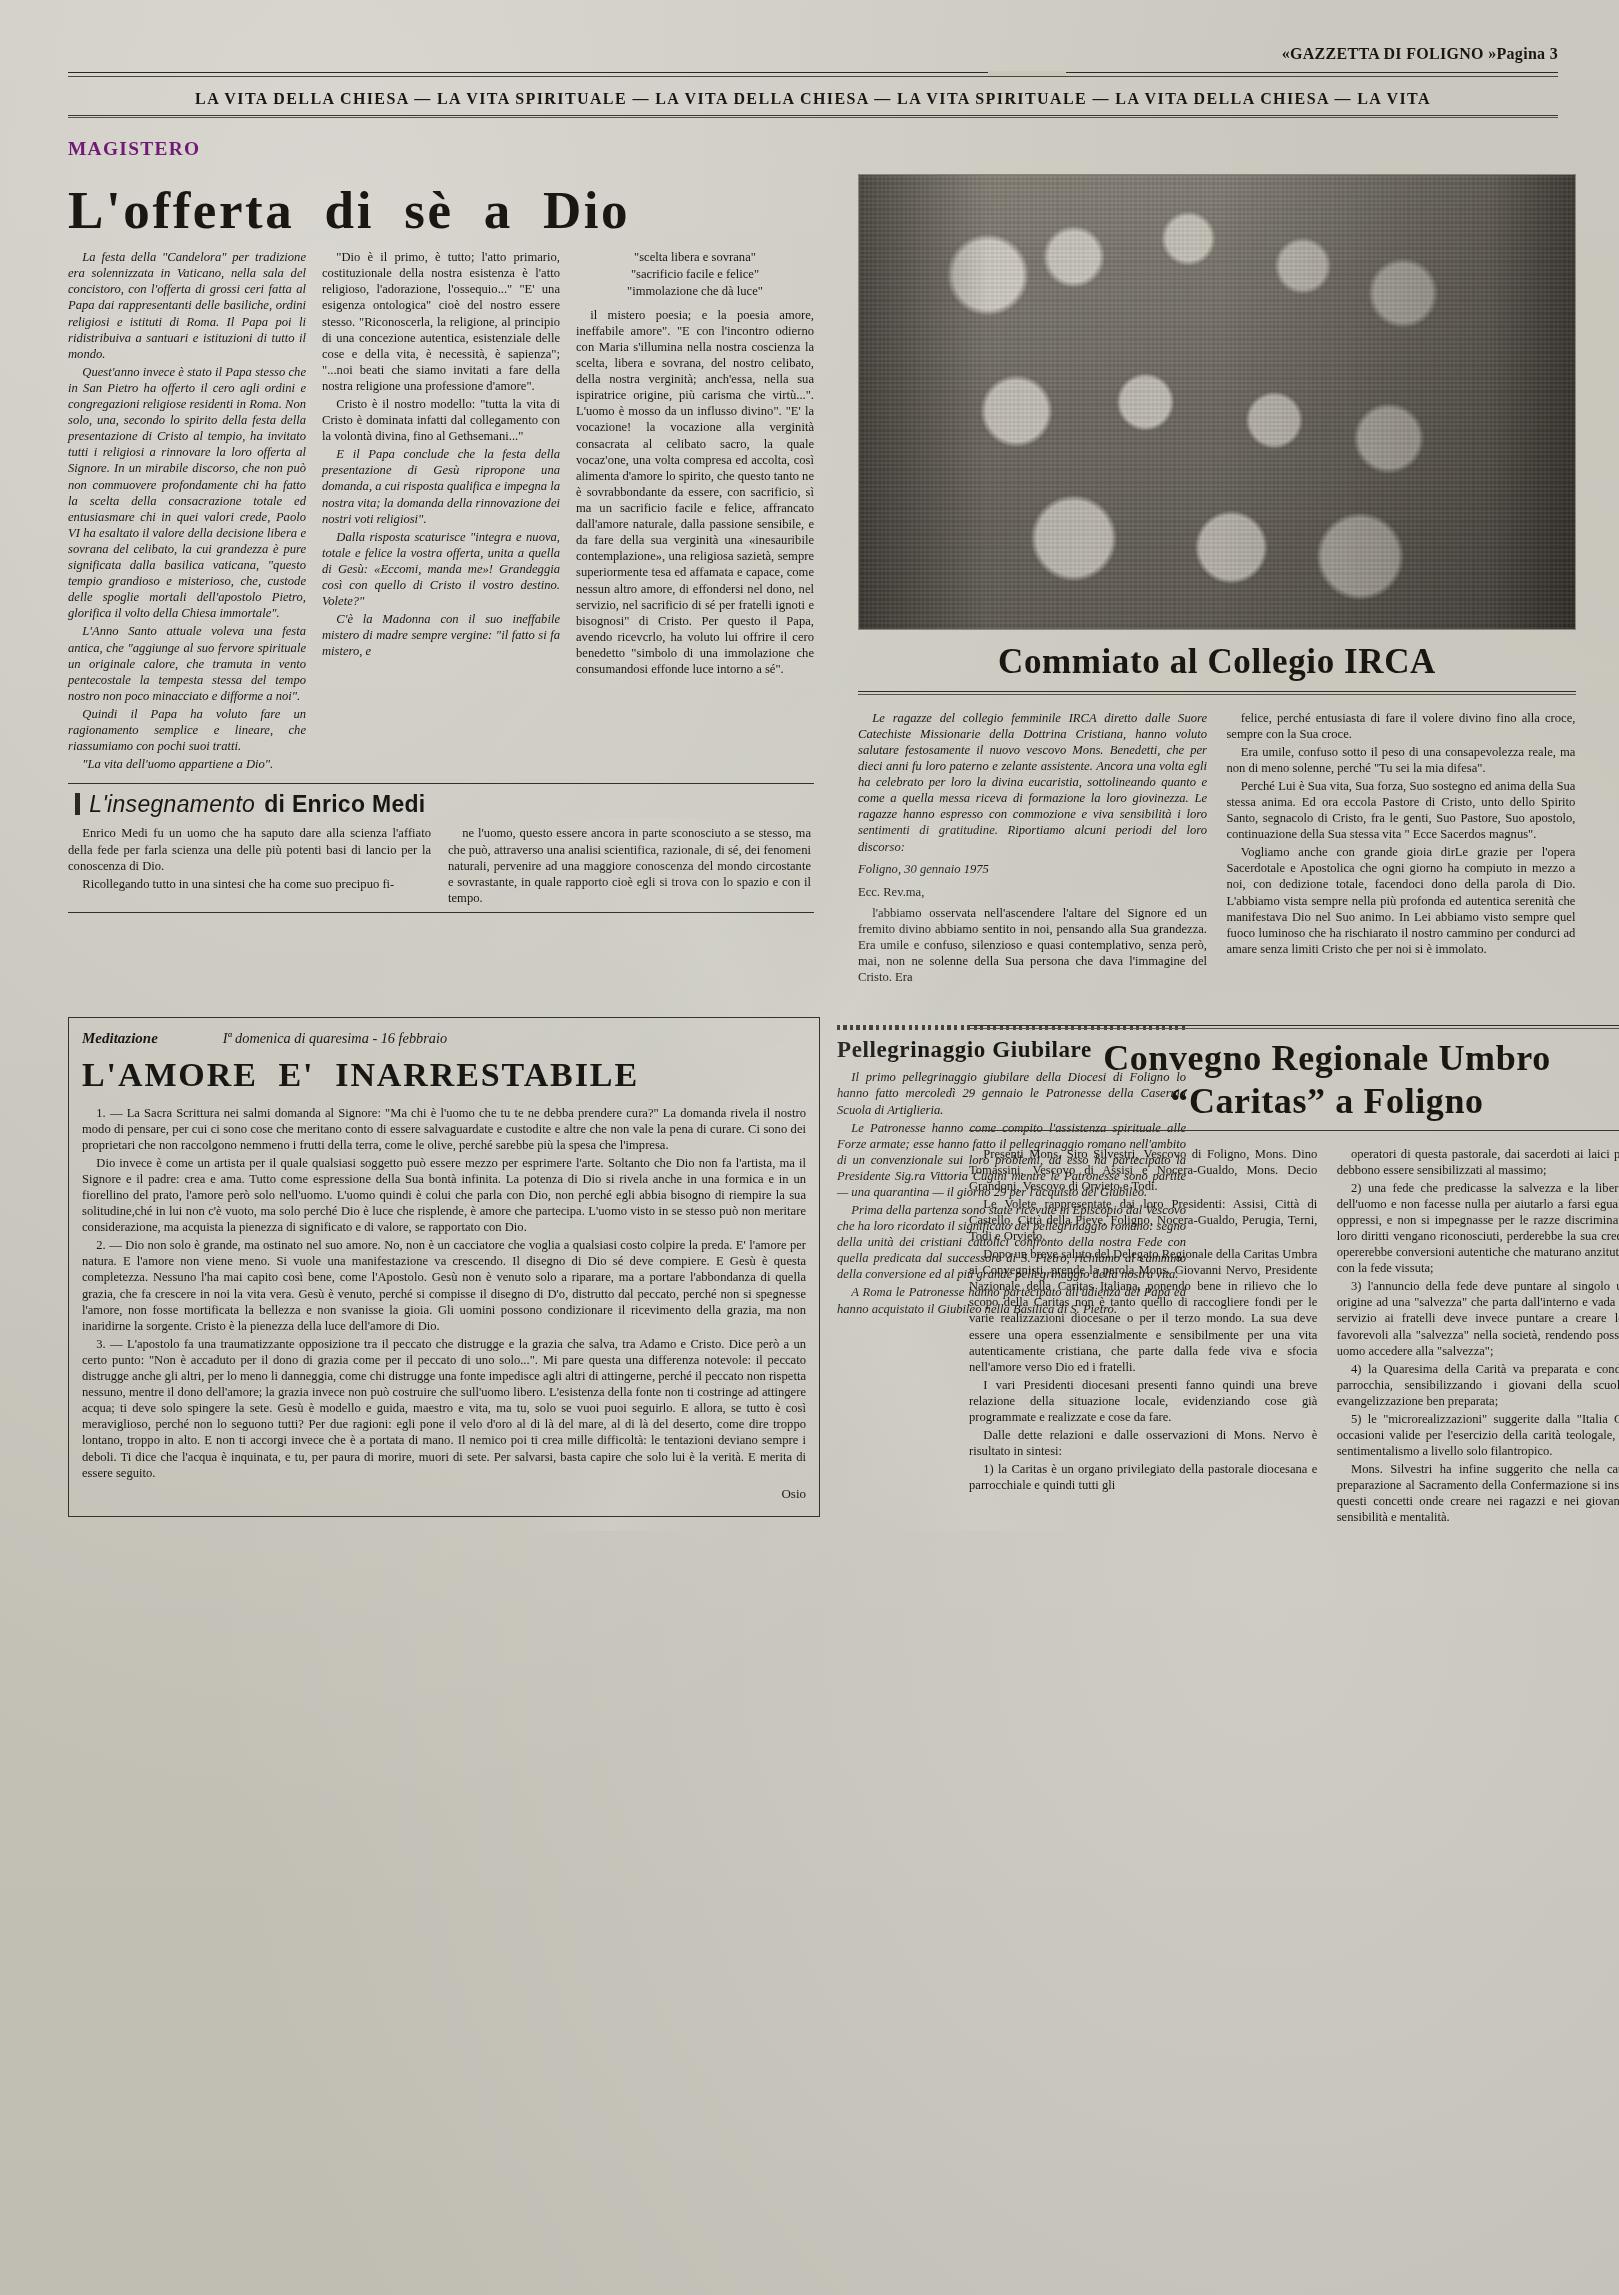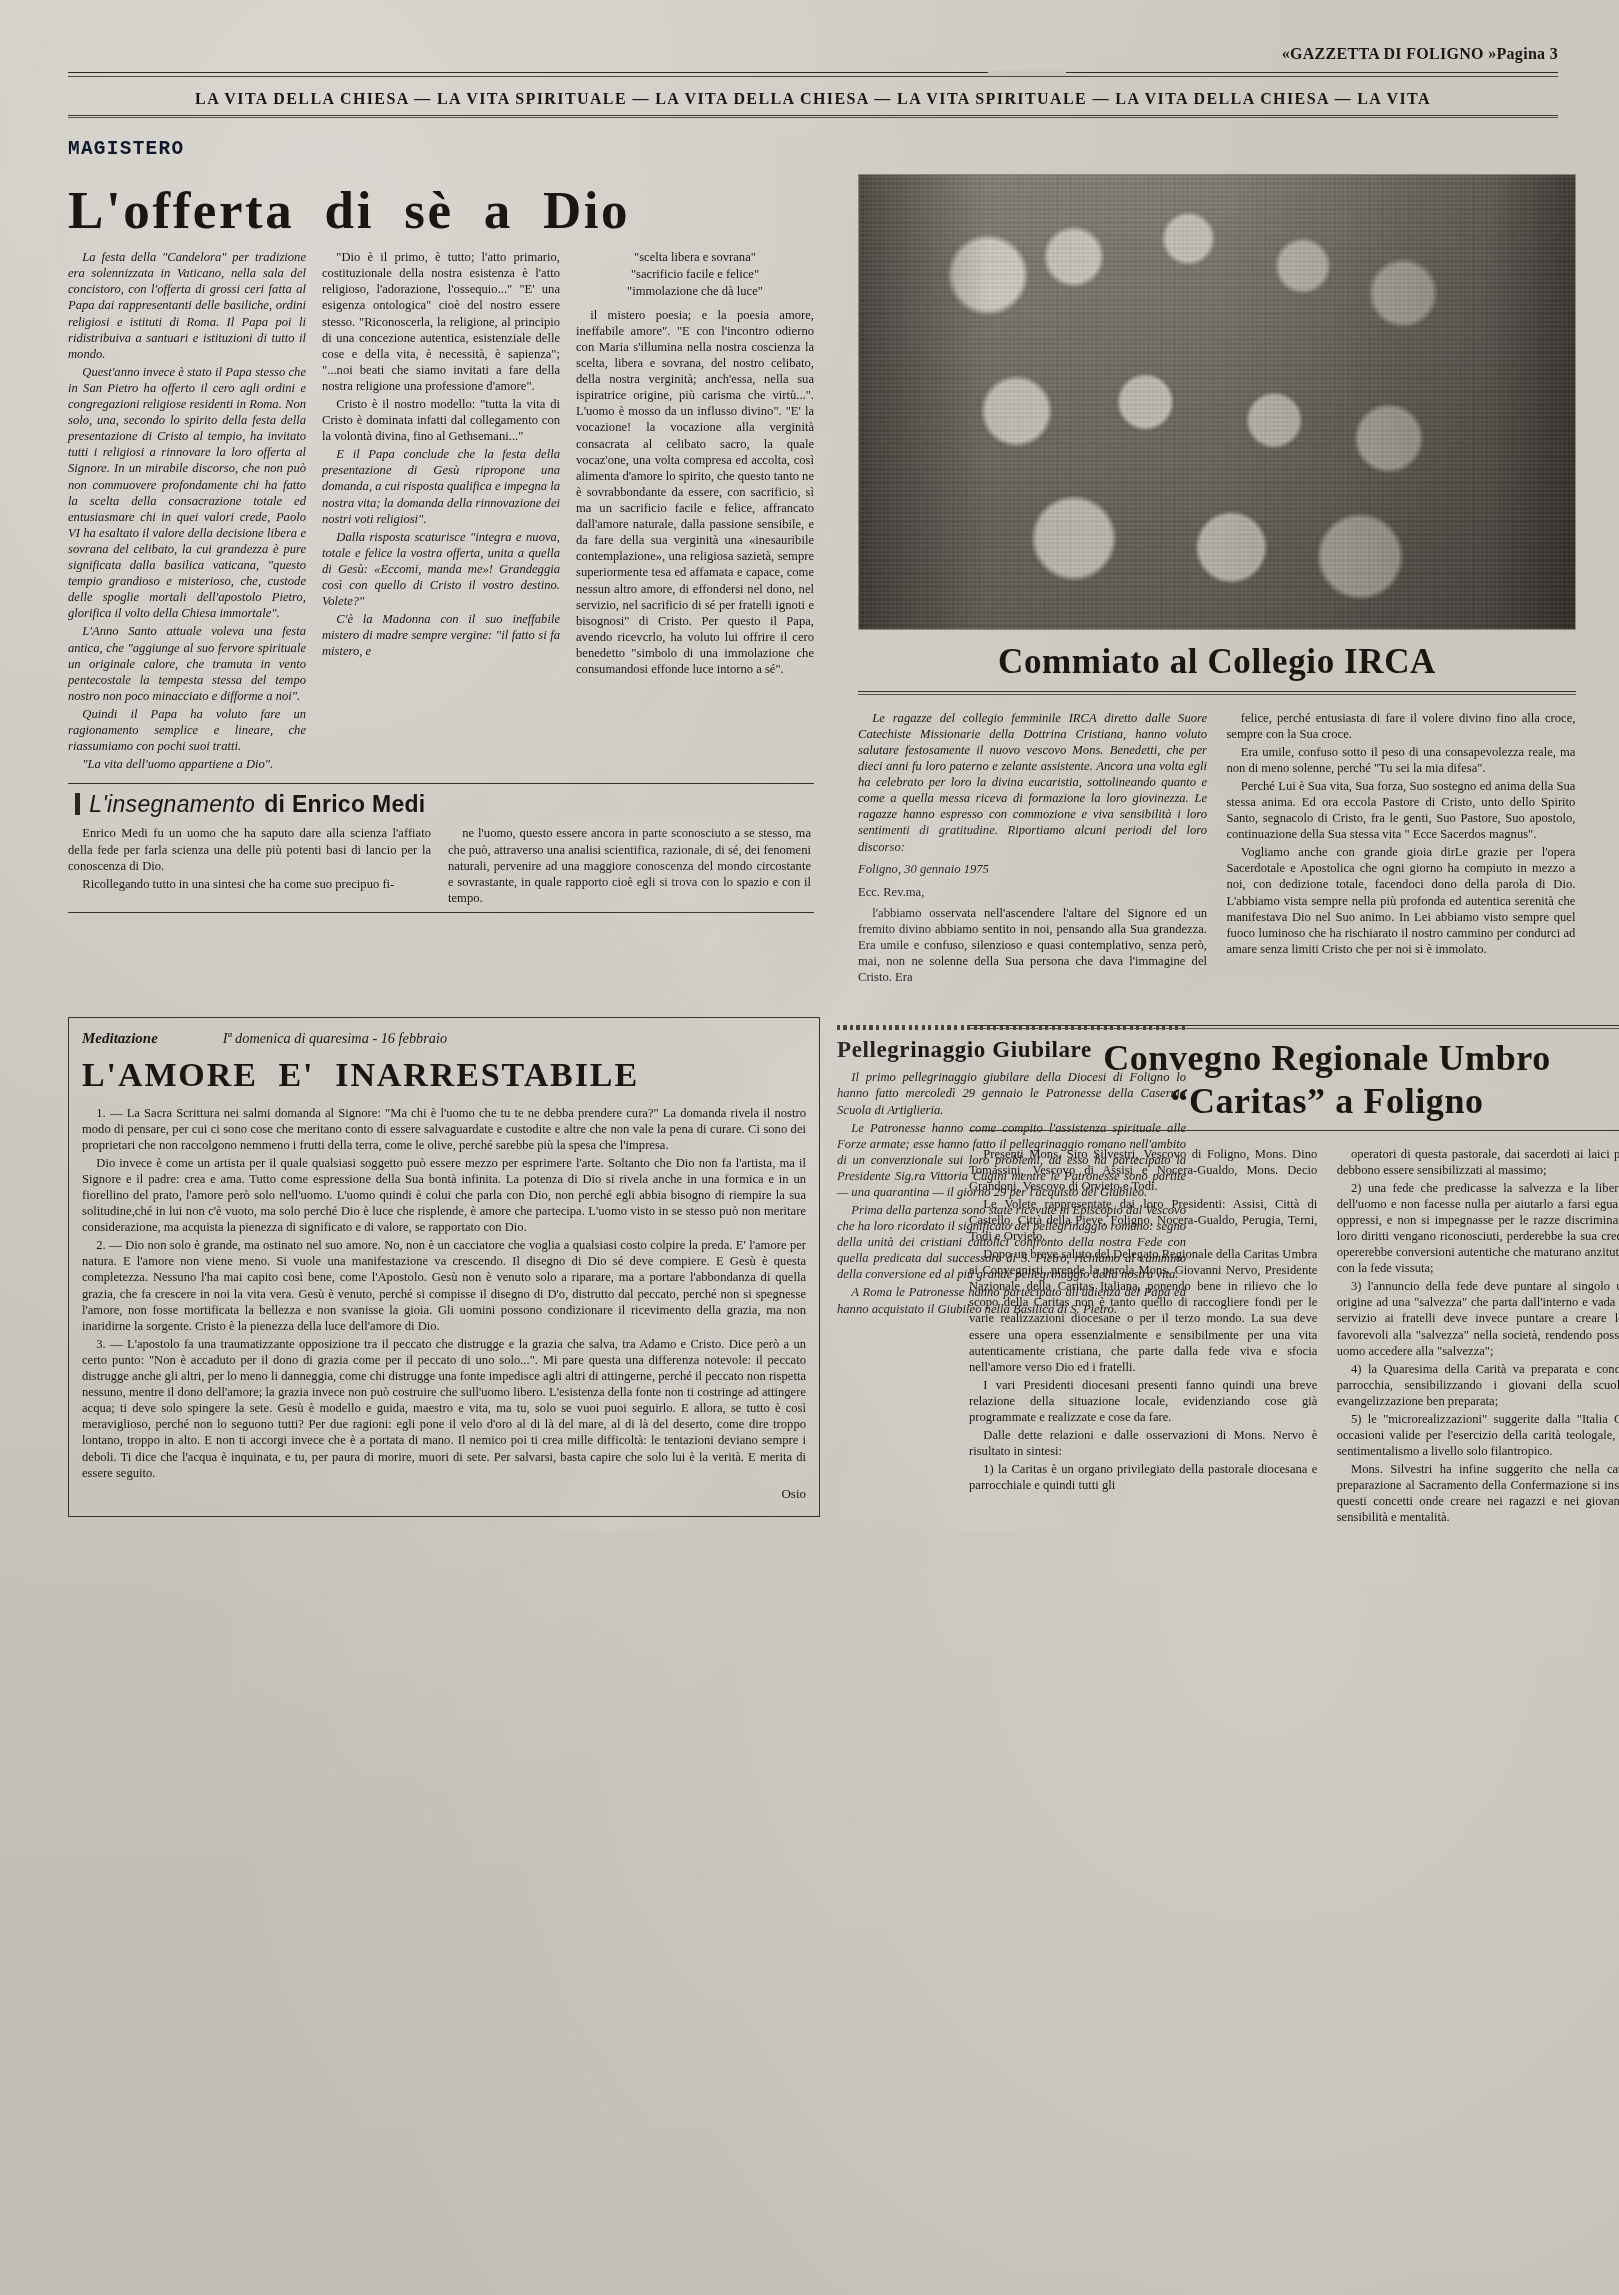--- a/index.html
+++ b/index.html
@@ -79,25 +79,25 @@
     margin-top: 1.9px;
     border-top: 0.6px solid #57534a;
   }
 
   
   .body-area {
     margin-top: 19.4px;
     position: relative;
   }
   .kicker {
-    font-family: Liberation Mono, monospace;
+    font-family: Liberation Serif, serif;
     font-weight: bold;
     font-size: 19.4px;
     letter-spacing: 1.3px;
-    color: #0f172a;
+    color: #701a75;
   }
   .headline-main {
     font-family: "Liberation Serif", serif;
     font-weight: bold;
     font-size: 53px;
     letter-spacing: 2.6px;
     line-height: 1;
     margin-top: 10.4px;
     color: #1a1713;
     word-spacing: 14.3px;

